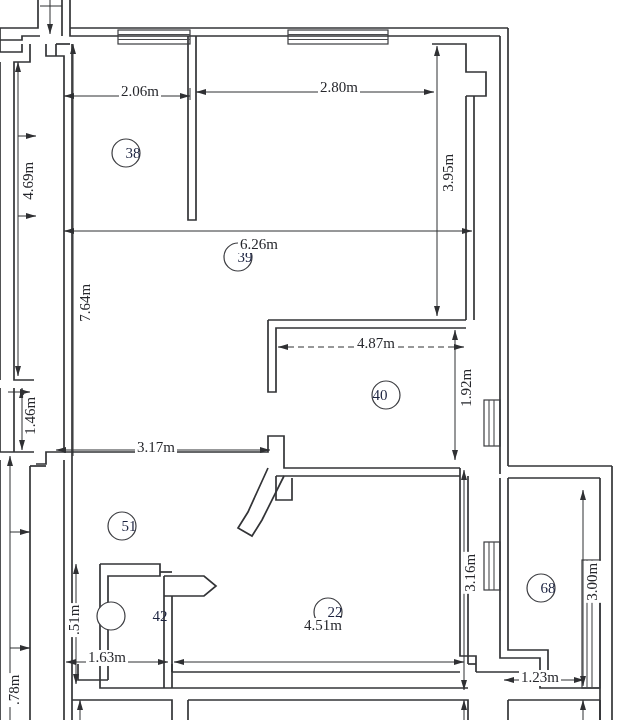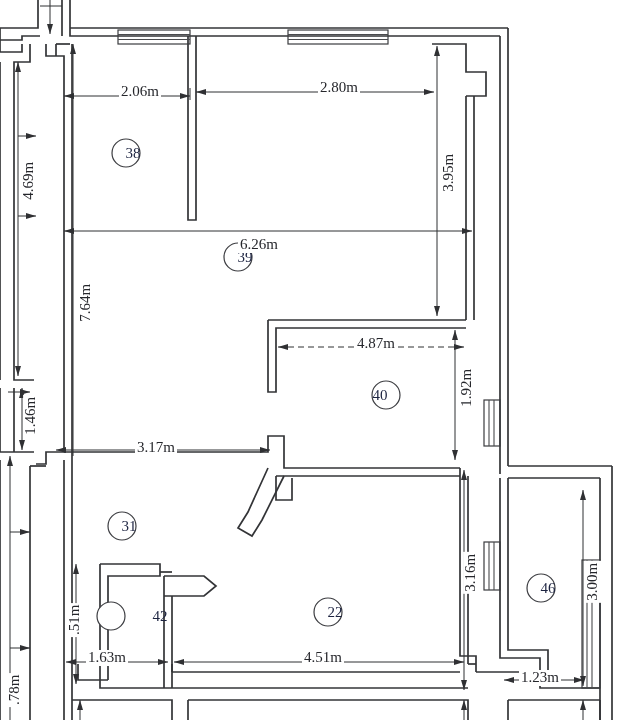--- a/index.html
+++ b/index.html
@@ -341,36 +341,36 @@
       <circle class="roomcircle" cx="122" cy="526" r="14"></circle>
       <circle class="roomcircle" cx="111" cy="616" r="14"></circle>
       <circle class="roomcircle" cx="328" cy="612" r="14"></circle>
       <circle class="roomcircle" cx="541" cy="588" r="14"></circle>
     </g>
   </svg>
 
   <div class="room-label" style="left:112px; top:139px;">38</div>
   <div class="room-label" style="left:224px; top:243px;">39</div>
   <div class="room-label" style="left:359px; top:381px;">40</div>
-  <div class="room-label" style="left:108px; top:512px;">31</div>
+  <div class="room-label" style="left:108px; top:512px;">51</div>
   <div class="room-label" style="left:97px;  top:602px;margin-left:42px;">42</div>
   <div class="room-label" style="left:314px; top:598px;">22</div>
-  <div class="room-label" style="left:527px; top:574px;">46</div>
+  <div class="room-label" style="left:527px; top:574px;">68</div>
 
   <div class="dim-label" style="left:99px;  top:84px;margin-left:20px;">2.06m</div>
   <div class="dim-label" style="left:318px; top:80px;">2.80m</div>
   <div class="dim-label" style="left:238px; top:237px;">6.26m</div>
   <div class="dim-label vert" style="left:428px; top:165px; transform:rotate(-90deg);">3.95m</div>
   <div class="dim-label" style="left:355px; top:336px;">4.87m</div>
   <div class="dim-label vert" style="left:446px; top:380px; transform:rotate(-90deg);">1.92m</div>
   <div class="dim-label" style="left:135px; top:440px;">3.17m</div>
   <div class="dim-label vert" style="left:65px; top:295px; transform:rotate(-90deg);">7.64m</div>
   <div class="dim-label vert" style="left:8px;  top:173px; transform:rotate(-90deg);">4.69m</div>
   <div class="dim-label vert" style="left:10px; top:408px; transform:rotate(-90deg);">1.46m</div>
   <div class="dim-label vert" style="left:-2px; top:682px; transform:rotate(-90deg);">.78m</div>
   <div class="dim-label vert" style="left:58px; top:612px; transform:rotate(-90deg);">.51m</div>
   <div class="dim-label" style="left:86px;  top:650px;">1.63m</div>
-  <div class="dim-label" style="left:302px; top:650px;">4.51m</div>
+  <div class="dim-label" style="left:302px; top:618px;">4.51m</div>
   <div class="dim-label vert" style="left:450px; top:565px; transform:rotate(-90deg);">3.16m</div>
   <div class="dim-label" style="left:519px; top:670px;">1.23m</div>
   <div class="dim-label vert" style="left:572px; top:574px; transform:rotate(-90deg);">3.00m</div>
 
 </div>
 
 </body></html>

